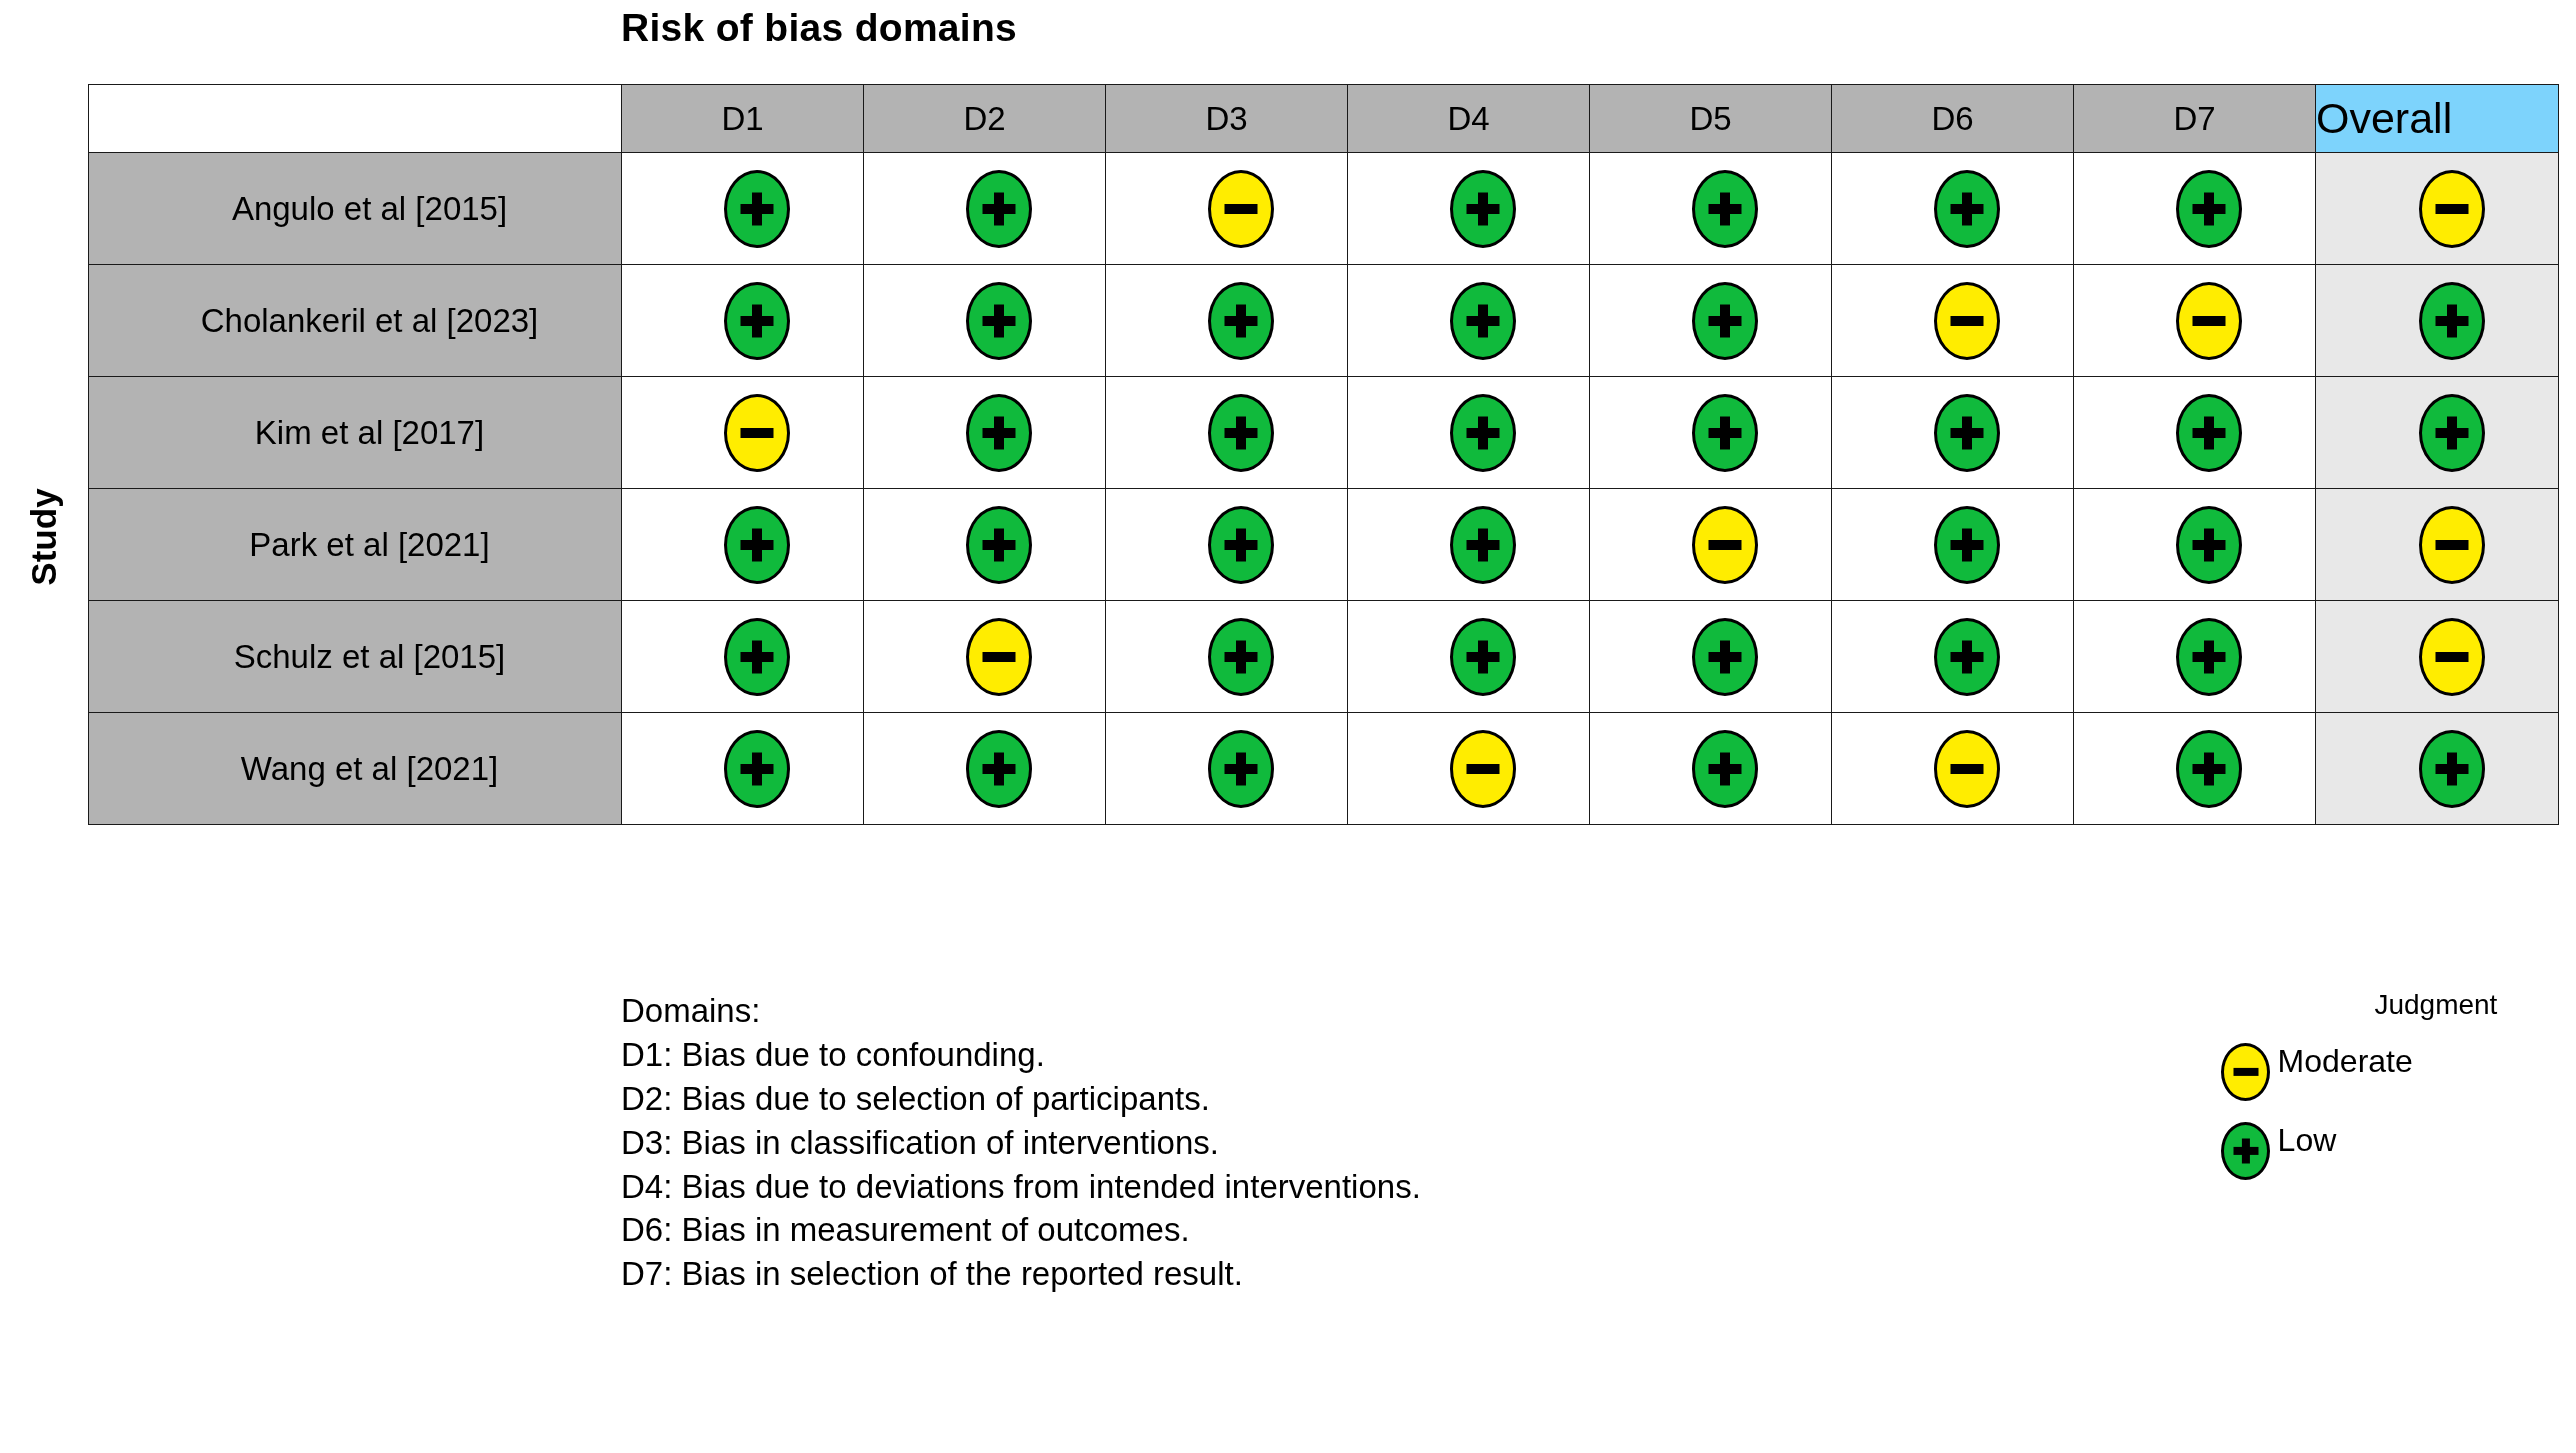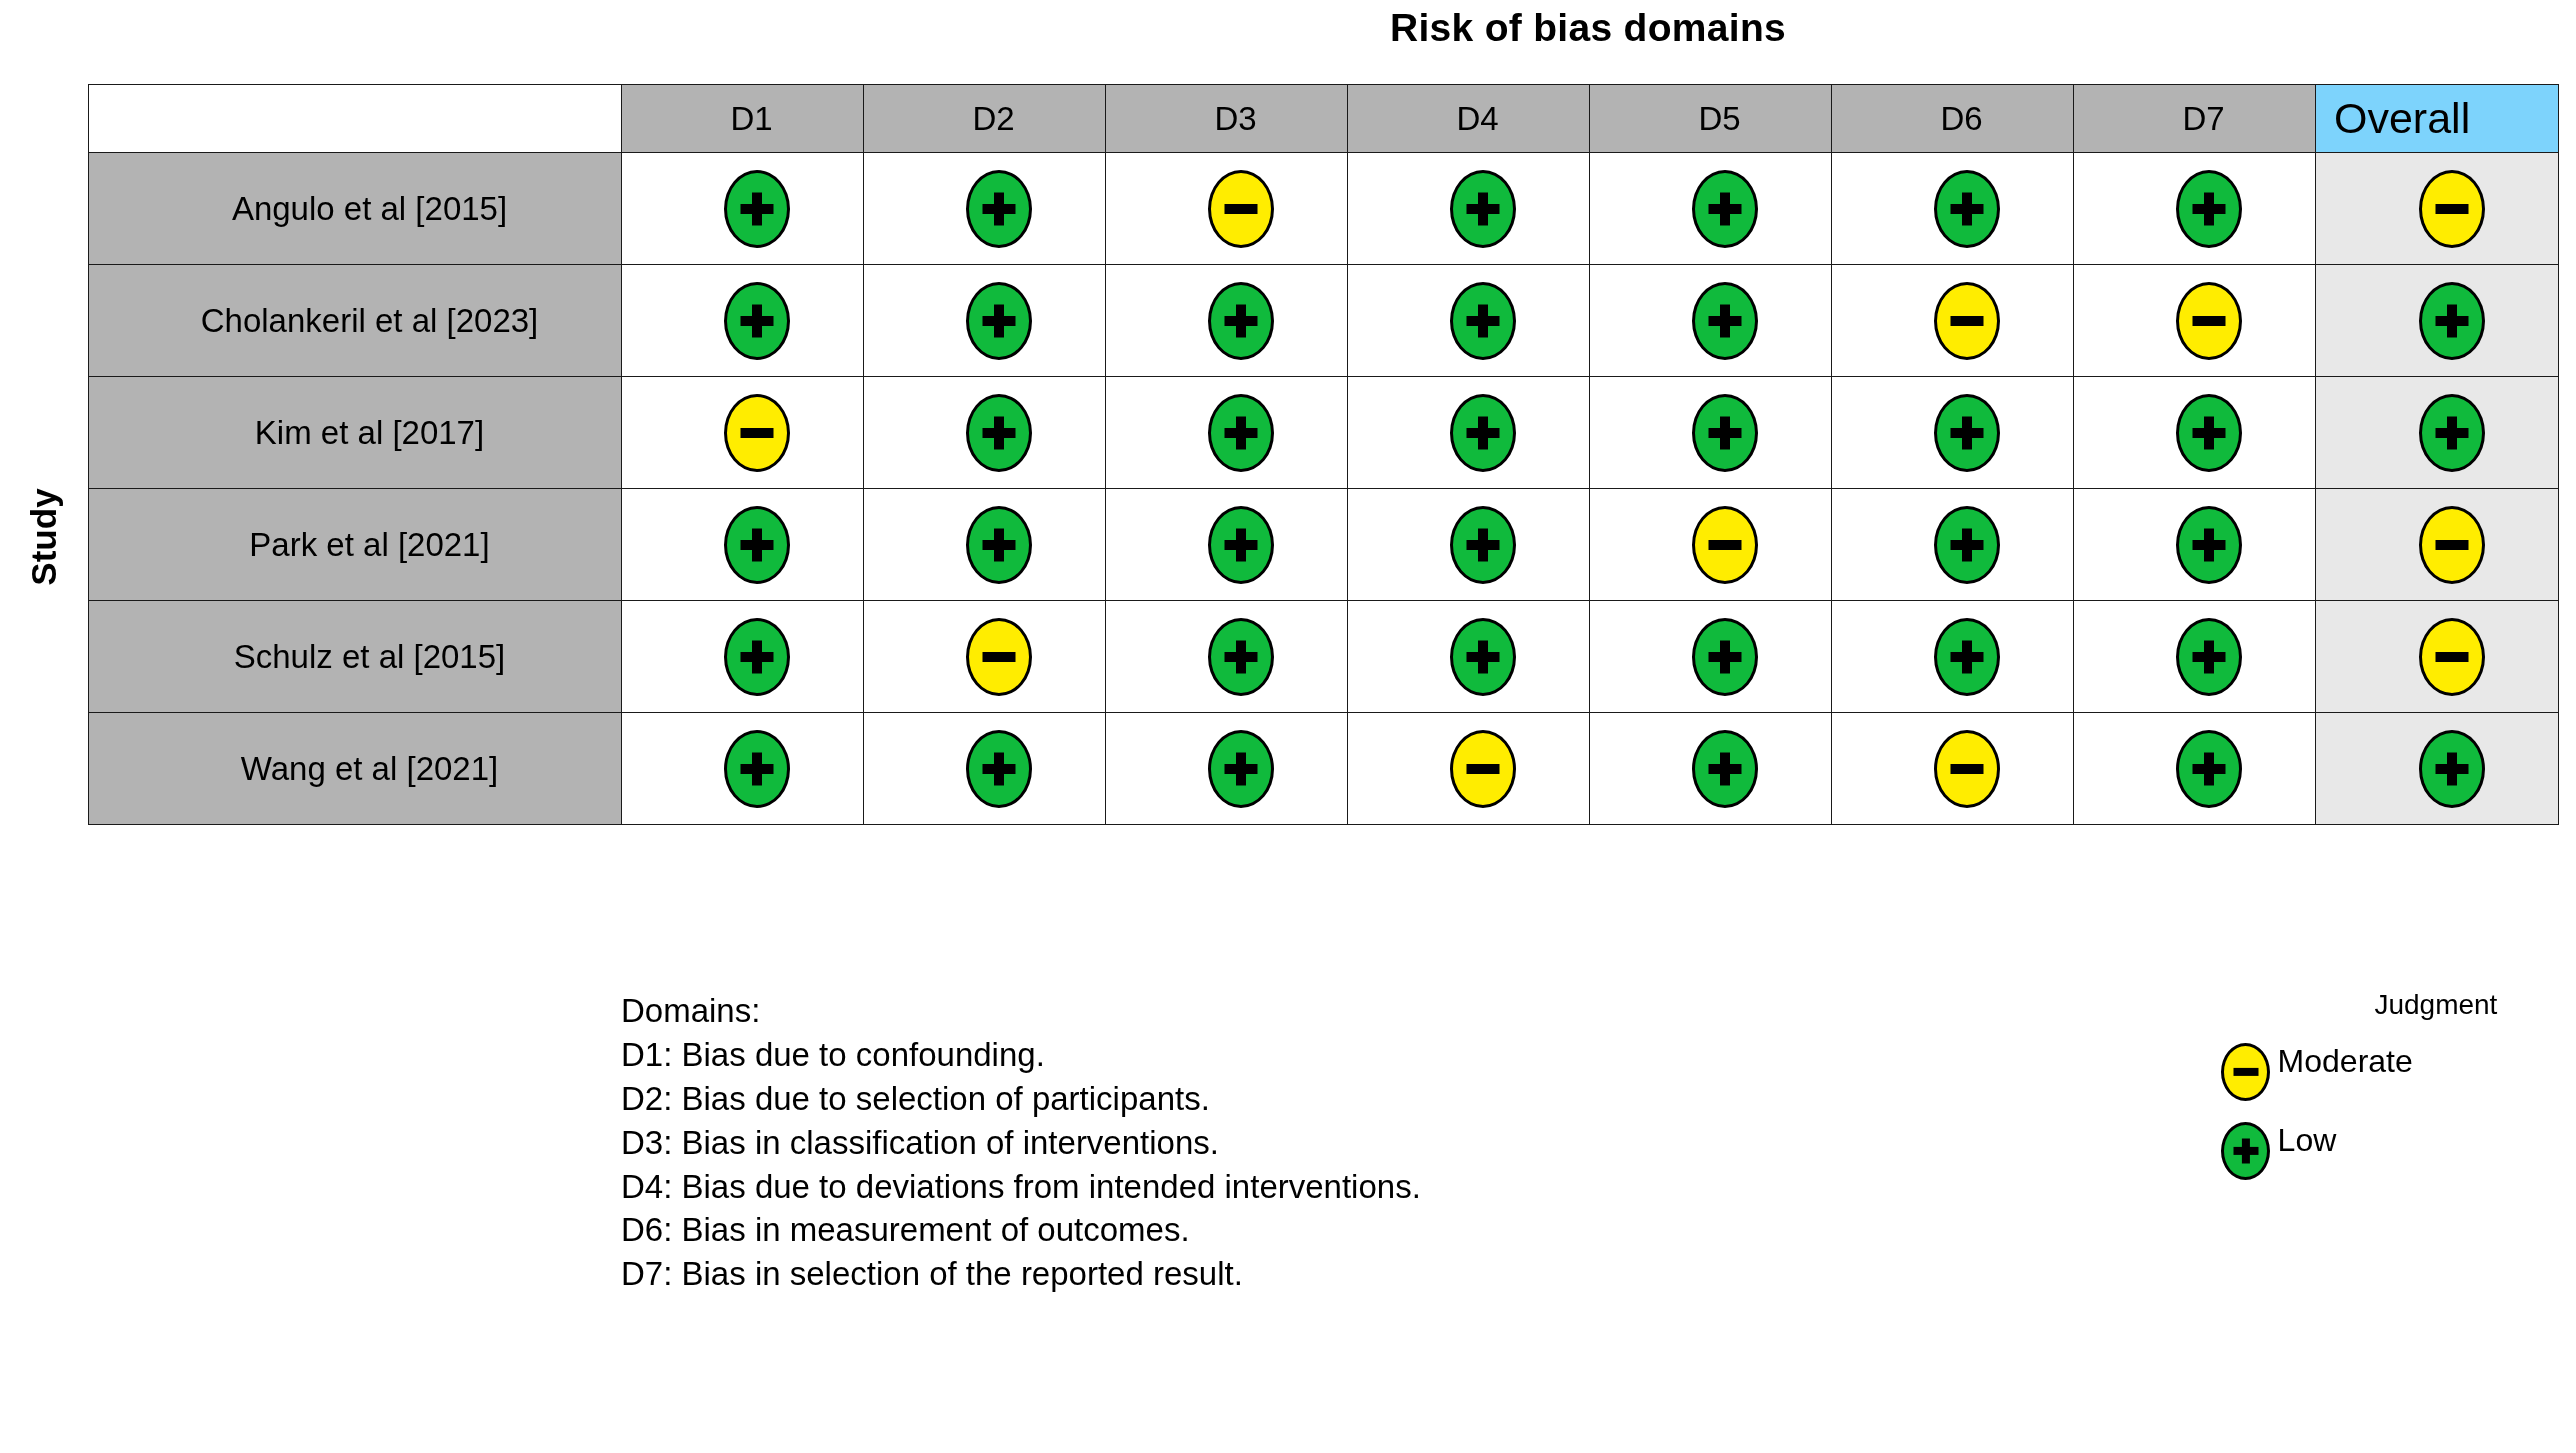--- a/index.html
+++ b/index.html
@@ -15,21 +15,21 @@
     position: relative;
     overflow: hidden;
   }
 
   
   #plot-title {
     position: absolute;
     left: 621px;
     top: 7.6px;
     width: 1934px;
-    text-align: center;
+    text-align: left;
     font-size: 39px;
     font-weight: bold;
     letter-spacing: 0.3px;
     line-height: 1;
   }
 
   
   #study-axis-label {
     position: absolute;
     left: -38px;
@@ -62,21 +62,21 @@
     border: 1.9px solid #1a1a1a;
     box-sizing: border-box;
   }
 
   
   col.c-study   { width: 533px; }
   col.c-domain  { width: 242px; }
   col.c-overall { width: 243px; }
 
   
-  tr.header-row td { height: 68px; padding-left: 18px; }
+  tr.header-row td { height: 68px; }
   td.hdr-blank {
     border: none;
     background: transparent;
   }
   td.hdr-domain {
     background: #b3b3b3;
     text-align: center;
     vertical-align: middle;
     font-size: 33px;
     border-top-width: 3.8px;

